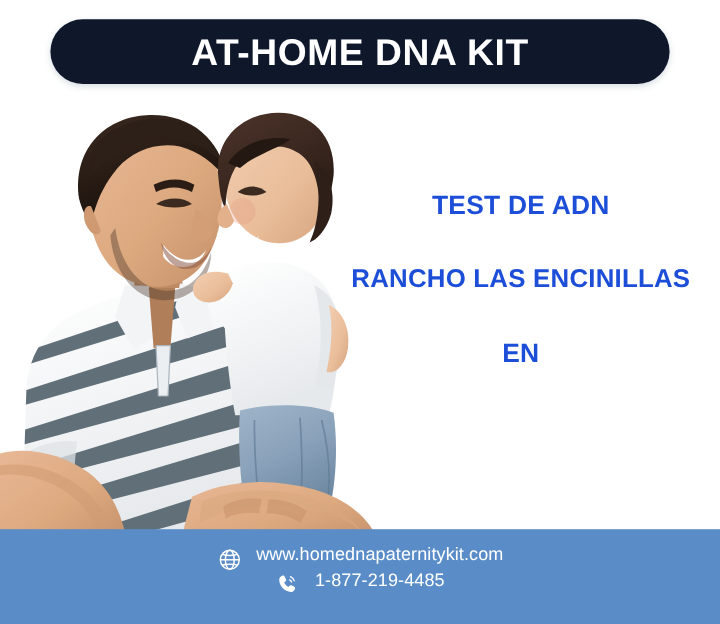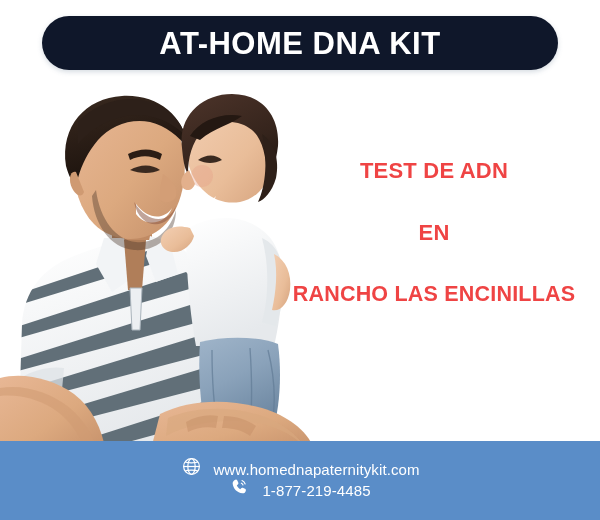--- a/index.html
+++ b/index.html
@@ -54,21 +54,21 @@
   .photo svg { display: block; width: 100%; height: 100%; }
 
   
   .headline-block {
     position: absolute;
     left: 268px;
     top: 160px;
     width: 332px;
     z-index: 4;
     text-align: center;
-    color: #ef4444;
+    color: #1d4ed8;
   }
   .headline-line {
     font-size: 22px;
     font-weight: bold;
     letter-spacing: 0.2px;
     line-height: 1;
     white-space: nowrap;
   }
   .headline-line.l1 { margin-top: 0px; }
   .headline-line.l2 { margin-top: 40px; }
@@ -96,21 +96,21 @@
     right: 0;
     top: 14px;
     justify-content: center;
   }
   .footer-row.row-contact {
     left: 0;
     right: 0;
     top: 35px;
     justify-content: center;
   }
-  .f-item { display: flex; align-items: flex-end; }
+  .f-item { display: flex; align-items: flex-start; }
   .f-item + .f-item { margin-left: 30px; }
   .f-icon {
     display: inline-flex;
     align-items: center;
     justify-content: center;
     width: 22px;
     height: 22px;
     flex: 0 0 auto;
   }
   .f-text {
@@ -277,22 +277,22 @@
 
         <path d="M0 300 C22 294 52 300 74 316 C92 330 102 350 106 375 L0 375 Z" fill="url(#skinA)"></path>
         <path d="M0 310 C24 306 50 314 70 330 C84 342 94 358 98 375 L86 375
                  C80 356 68 340 52 330 C36 320 16 316 0 318 Z" fill="#cf9a72" opacity="0.55"></path>
       </g>
     </svg>
   </div>
 
   <div class="headline-block">
     <div class="headline-line l1">TEST DE ADN</div>
+    <div class="headline-line l3">RANCHO LAS ENCINILLAS</div>
     <div class="headline-line l2">EN</div>
-    <div class="headline-line l3">RANCHO LAS ENCINILLAS</div>
   </div>
 
   <div class="footer">
 
     <div class="footer-row row-site">
       <div class="f-item">
         <span class="f-icon">
           <svg viewBox="0 0 24 24" width="21" height="21" fill="none" stroke="#ffffff" stroke-width="1.4">
             <circle cx="12" cy="12" r="9"></circle>
             <ellipse cx="12" cy="12" rx="4.2" ry="9"></ellipse>

